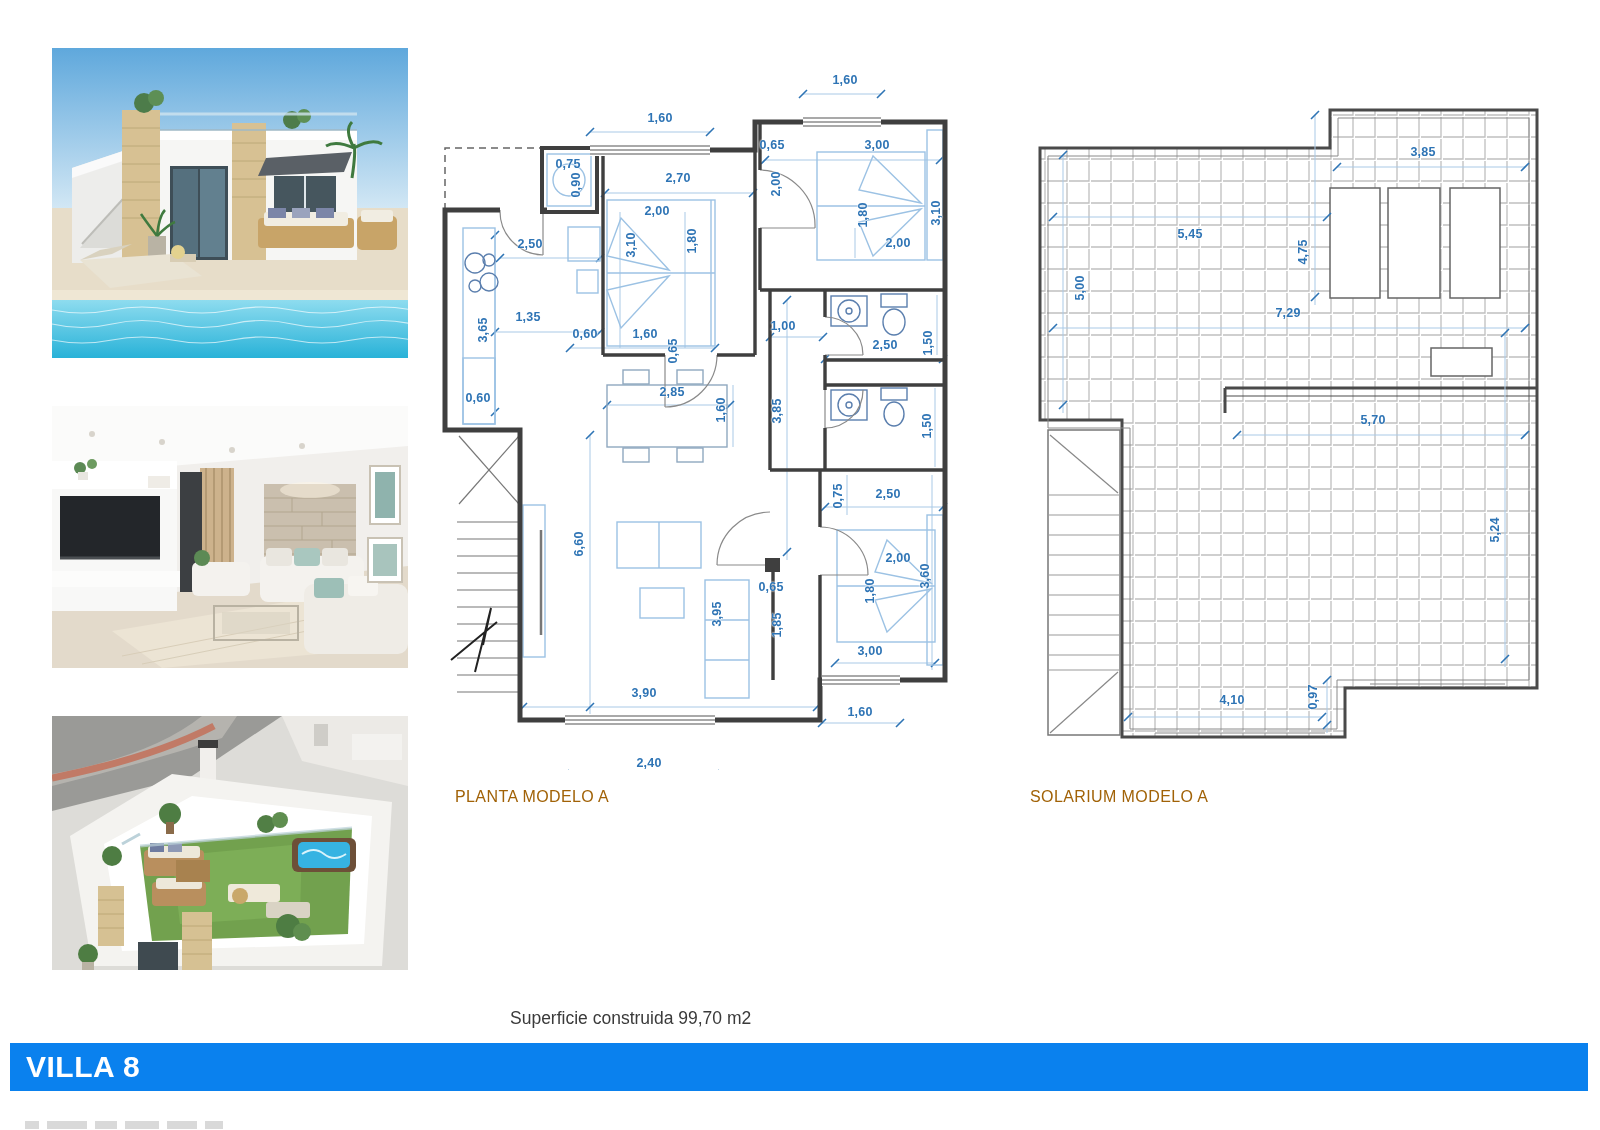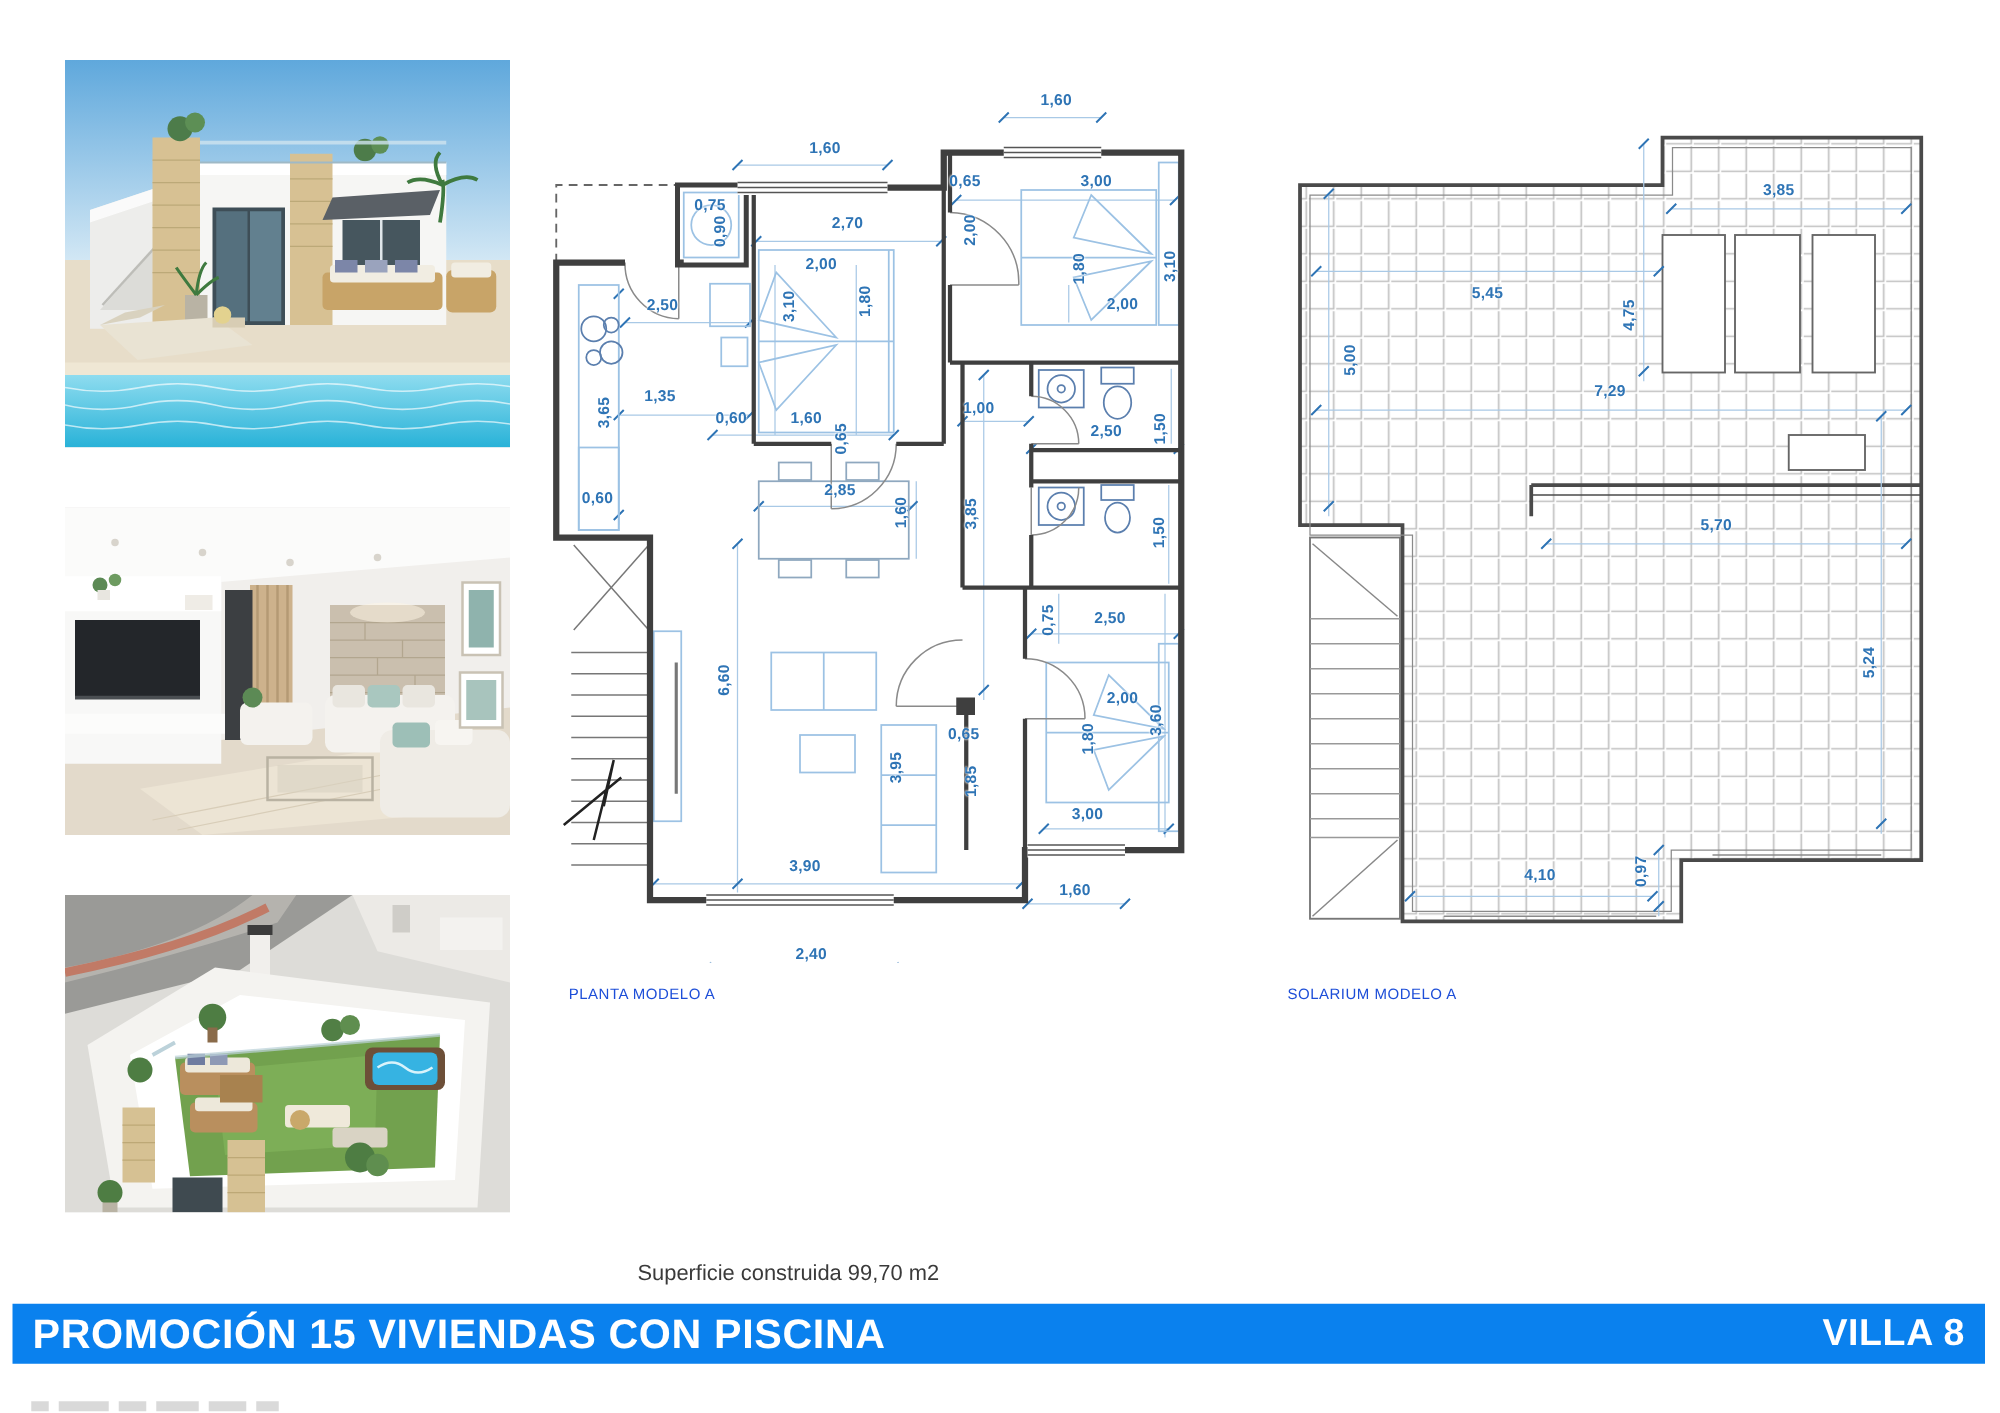--- a/index.html
+++ b/index.html
@@ -6,21 +6,21 @@
   .page{position:relative;width:1600px;height:1130px;background:#ffffff;overflow:hidden;
         font-family:"Liberation Sans",sans-serif;}
   .photo{position:absolute;left:52px;width:356px;overflow:hidden;background:#eee;}
   .photo svg{display:block;}
   .plan{position:absolute;}
   .plan svg{display:block;position:absolute;left:0;top:0;}
   .dim{position:absolute;font-family:"Liberation Sans",sans-serif;font-size:12.5px;font-weight:700;
        color:#2e74b5;white-space:nowrap;transform:translate(-50%,-50%);letter-spacing:.2px;
        text-shadow:0 0 2px #fff,0 0 2px #fff;}
   .dim.rot{transform:translate(-50%,-50%) rotate(-90deg);}
-  .plan-caption{position:absolute;font-size:12px;color:#1d4ed8;letter-spacing:.4px;}
+  .plan-caption{position:absolute;font-size:16px;color:#a16207;letter-spacing:.4px;}
   .area-note{position:absolute;left:510px;top:1008px;font-size:17.5px;color:#3a3a3a;}
   .banner{position:absolute;left:10px;top:1043px;width:1578px;height:48px;display:flex;
           align-items:center;justify-content:space-between;padding:0 16px;box-sizing:border-box;}
   .banner .t-left{color:#fff;font-size:33px;font-weight:700;letter-spacing:.5px;}
   .banner .t-right{color:#fff;font-size:30px;font-weight:700;letter-spacing:.5px;}
   .disclaimer{position:absolute;left:25px;top:1093px;font-size:18.5px;font-weight:600;color:#4d4d4d;}
   .cutoff{position:absolute;left:25px;top:1121px;width:220px;height:8px;display:flex;gap:8px;opacity:.22;}
   .cutoff i{display:block;background:#555;height:8px;}
 </style>
 </head>
@@ -556,21 +556,20 @@
       <span class="dim" style="left: 348px; top: 325px;">5,70</span>
       <span class="dim rot" style="left: 470px; top: 435px;">5,24</span>
       <span class="dim" style="left: 207px; top: 605px;">4,10</span>
       <span class="dim rot" style="left: 288px; top: 602px;">0,97</span>
     </div>
   <div class="plan-caption" style="left:1030px;top:788px;">SOLARIUM MODELO A</div>
 
   <div class="area-note">Superficie construida 99,70 m2</div>
 
   <div class="banner" style="background: rgb(10, 129, 238);">
-    <span class="t-left">PROMOCIÓN 15 VIVIENDAS CON PISCINA</span>
     <span class="t-right">VILLA 8</span>
   </div>
 
 
   <div class="cutoff">
     <i style="width:14px"></i>
       <i style="width:40px"></i>
       <i style="width:22px"></i>
     <i style="width:34px"></i>
       <i style="width:30px"></i>

